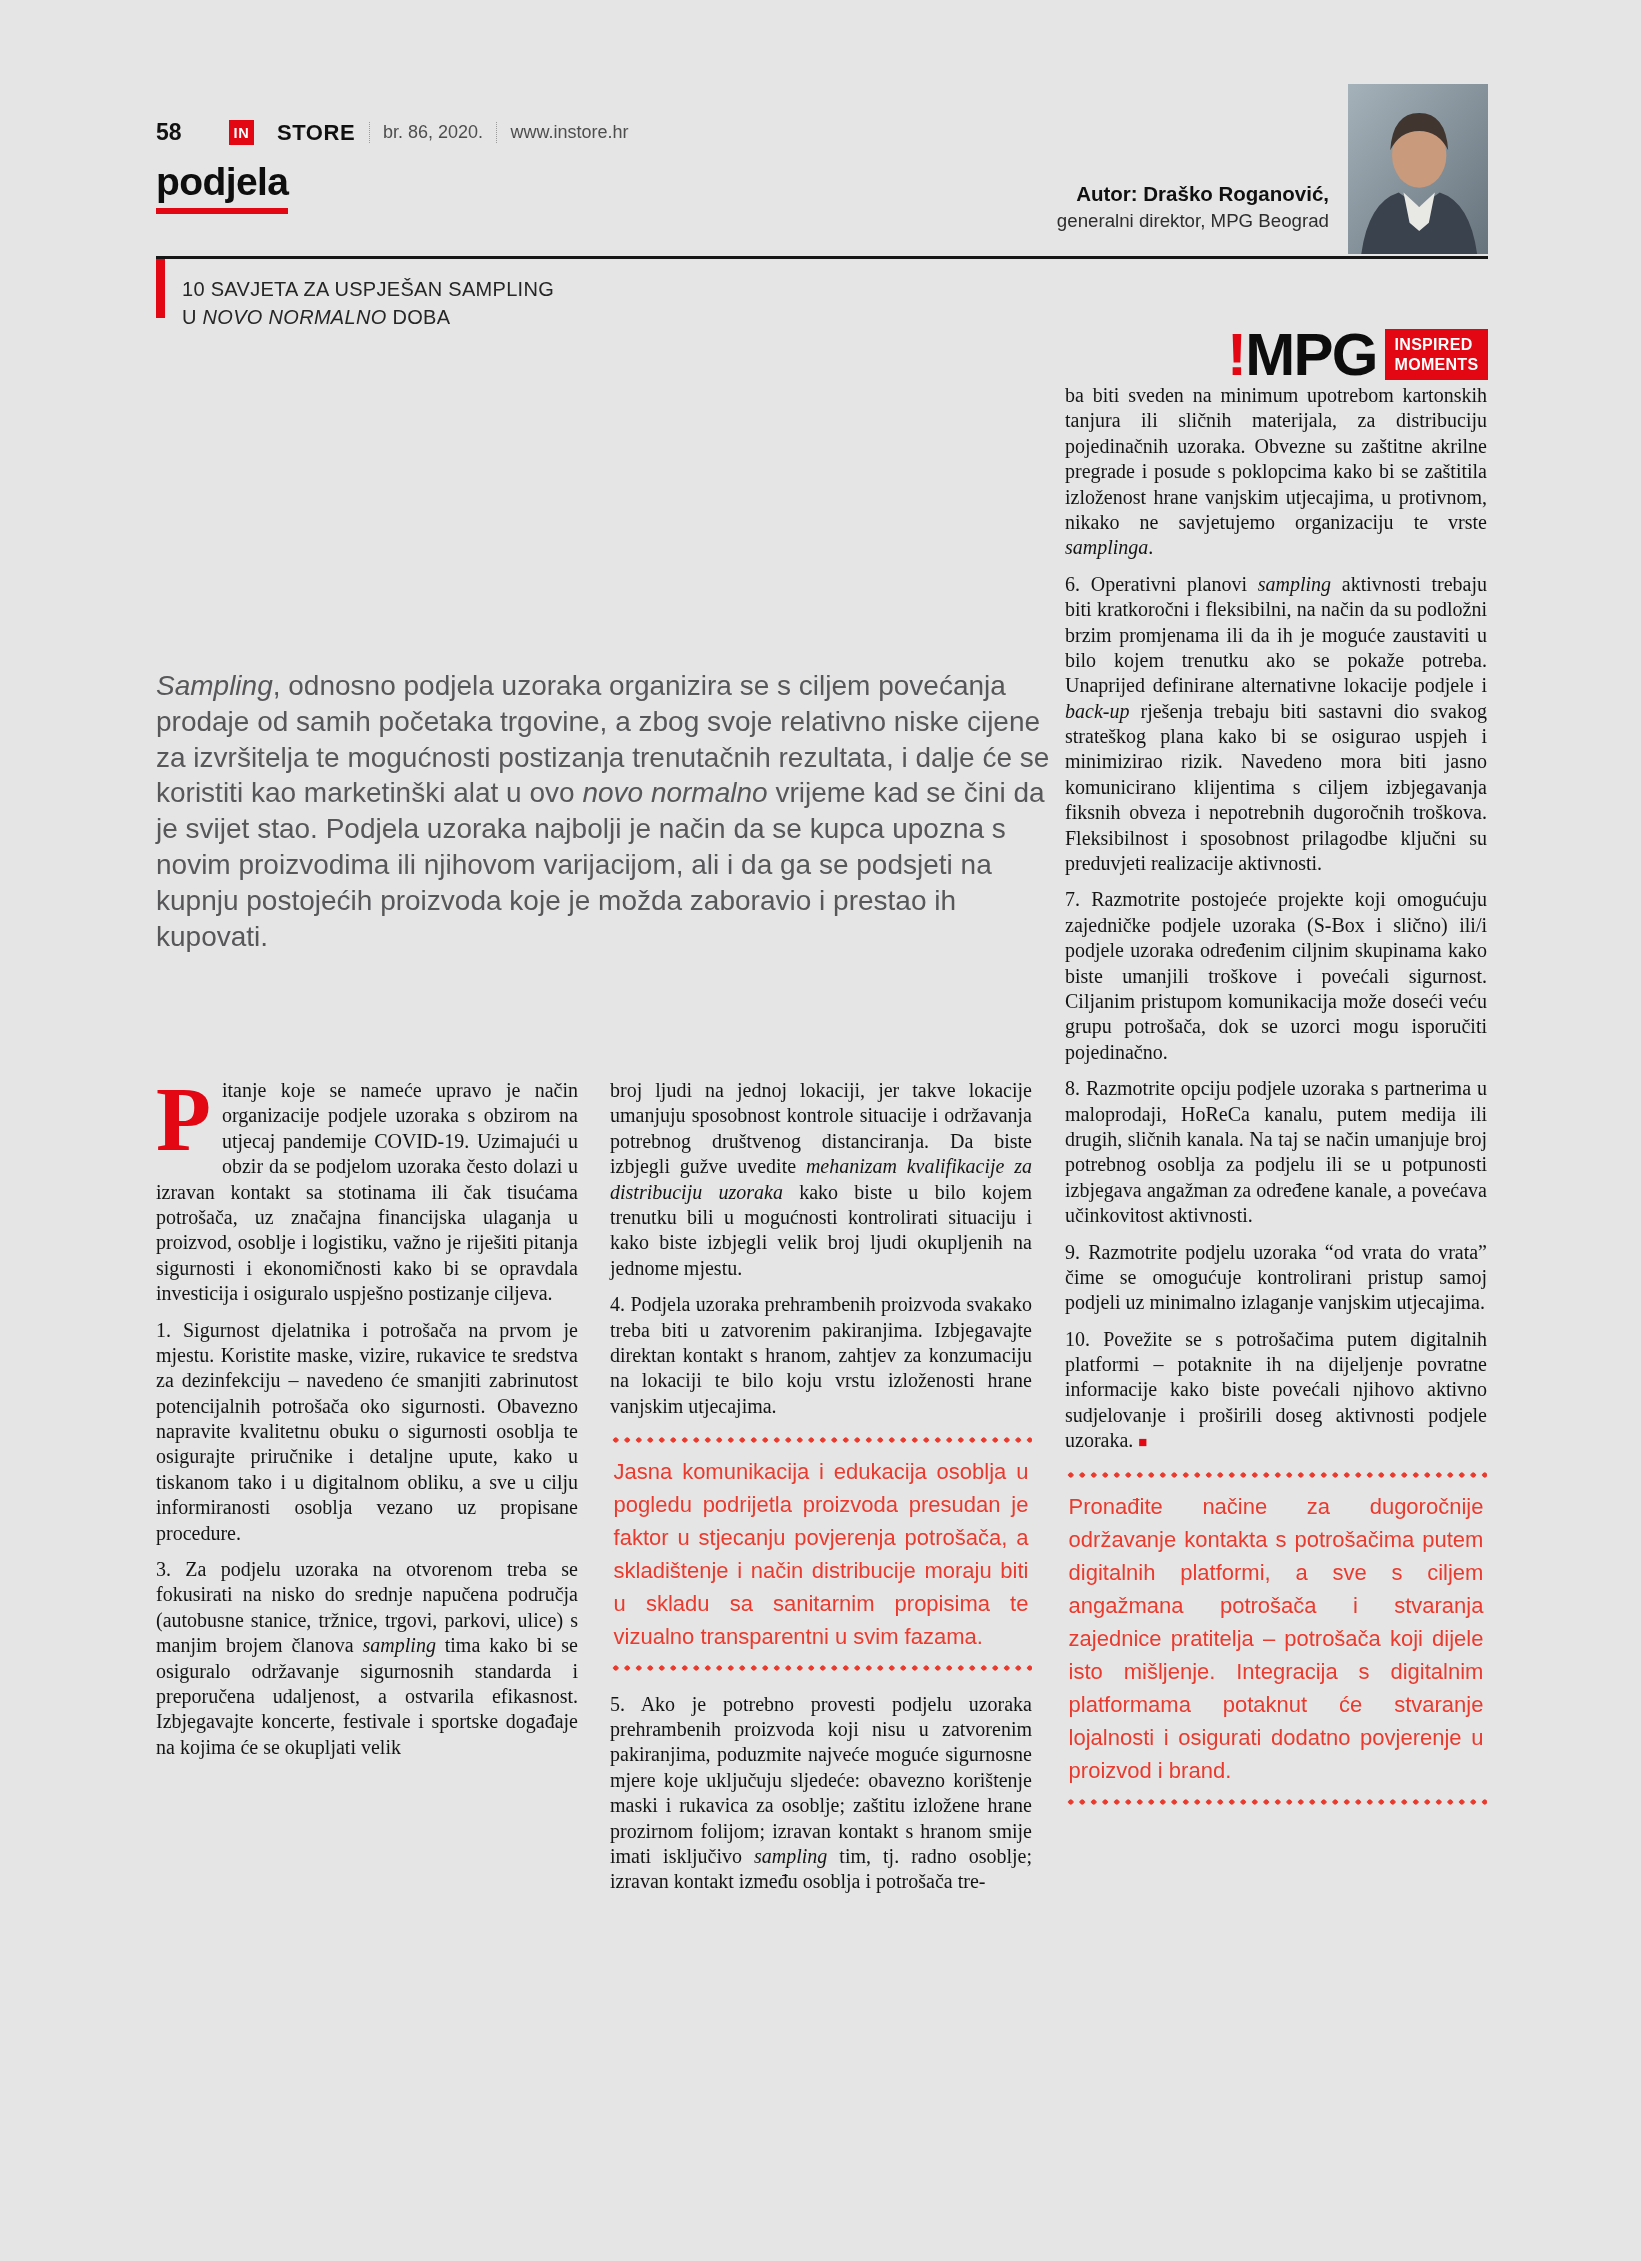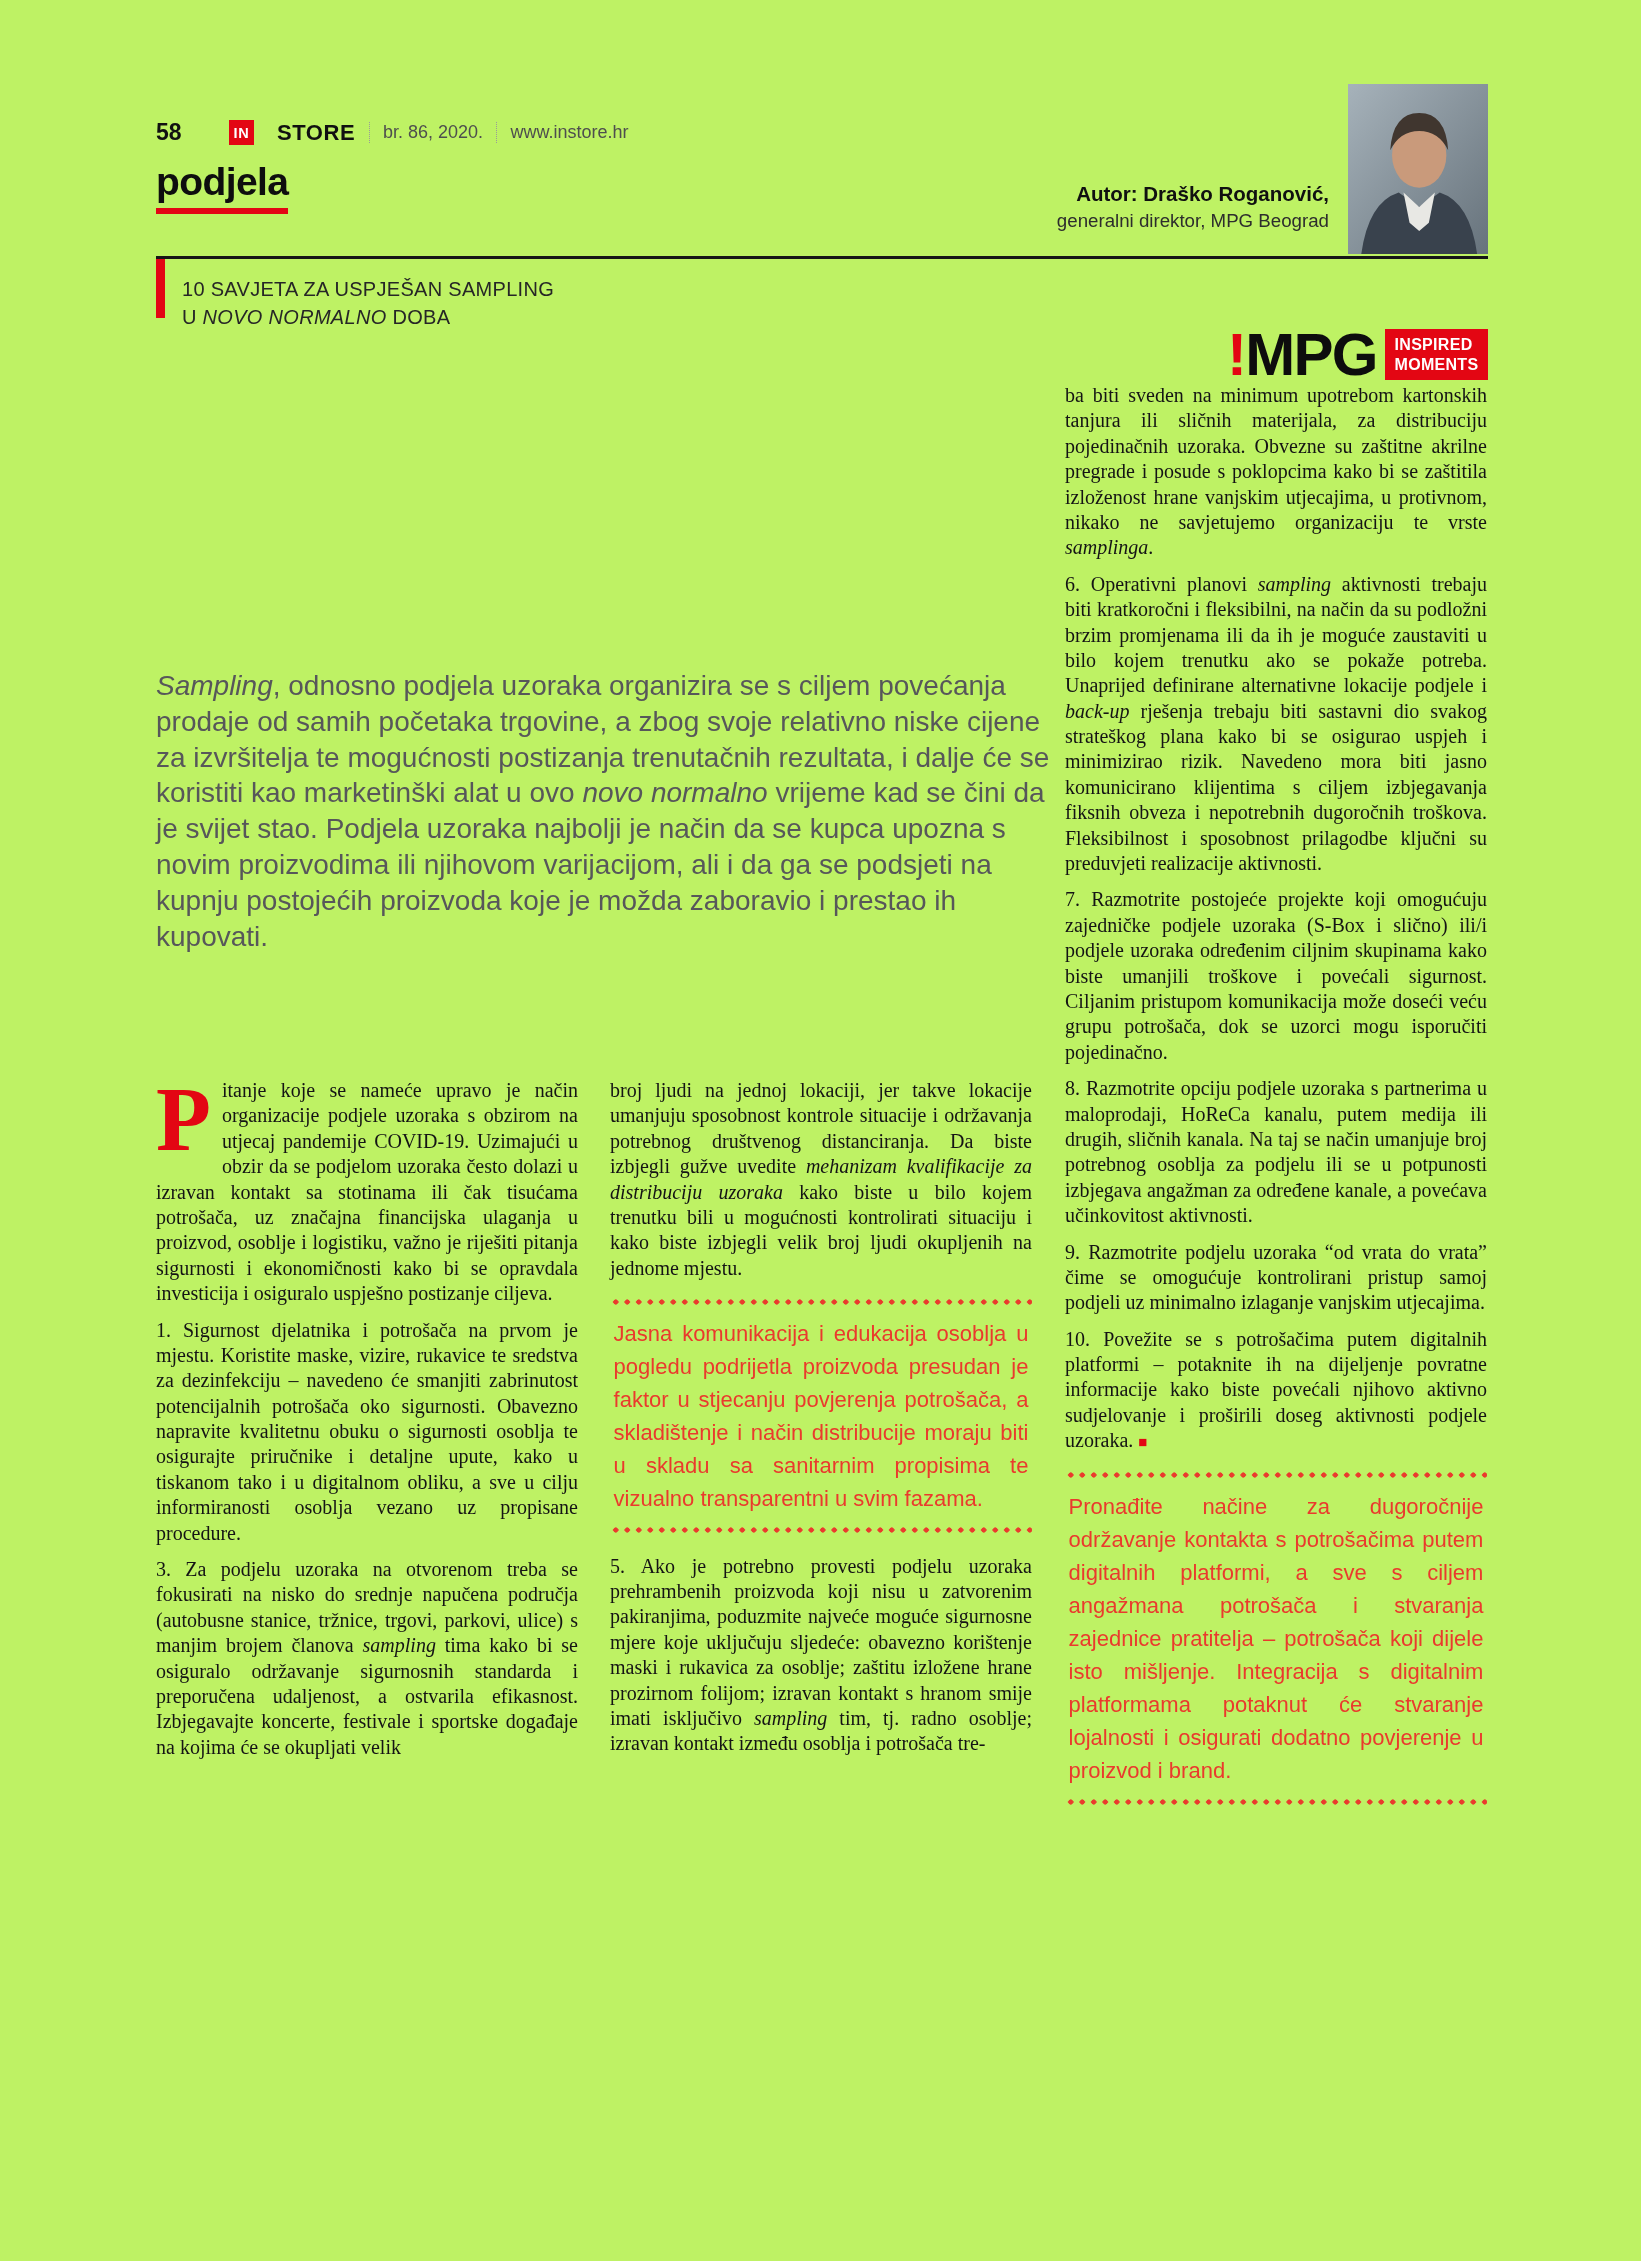--- a/index.html
+++ b/index.html
@@ -1,16 +1,16 @@
 <!DOCTYPE html>
 <html lang="hr" style="font-size:9.6px"><head>
 <meta charset="utf-8">
 <style>
   html,body{margin:0;padding:0;background:#ffffff;}
-  .page{position:relative;width:1642px;height:2261px;background:#bef264;
+  .page{position:relative;width:1642px;height:2261px;background:#e5e5e5;
         font-family:"Liberation Sans",sans-serif;color:#1a1a1a;overflow:hidden;}
 
   
   .topbar{position:absolute;left:156px;top:119px;display:flex;align-items:center;gap:13.3px;}
   .pagenum{font-weight:bold;font-size:23px;color:#111;margin-right:34px;}
   .brandlogo{display:flex;align-items:center;gap:23px;}
   .logo-in{background:#e30613;color:#fff;font-weight:bold;font-size:14.5px;width:25px;height:25px;
            display:flex;align-items:center;justify-content:center;letter-spacing:0.6px;}
   .logo-store{font-weight:bold;font-size:22px;color:#101010;letter-spacing:0.6px;}
   .sep{width:0;height:20.5px;border-left:1.8px dotted #9a9a9a;}
@@ -126,20 +126,21 @@
 
   <div class="lead"><span class="it">Sampling</span><span>, odnosno podjela uzoraka organizira se s ciljem povećanja prodaje od samih početaka trgovine, a zbog svoje relativno niske cijene za izvršitelja te mogućnosti postizanja trenutačnih rezultata, i dalje će se koristiti kao marketinški alat u ovo </span><span class="it">novo normalno</span><span> vrijeme kad se čini da je svijet stao. Podjela uzoraka najbolji je način da se kupca upozna s novim proizvodima ili njihovom varijacijom, ali i da ga se podsjeti na kupnju postojećih proizvoda koje je možda zaboravio i prestao ih kupovati.</span></div>
 
   <div class="col col1">
       <p class="body-p"><span class="dropcap">P</span><span>itanje koje se nameće upravo je način organizacije podjele uzoraka s obzirom na utjecaj pandemije COVID-19. Uzimajući u obzir da se podjelom uzoraka često dolazi u izravan kontakt sa stotinama ili čak tisućama potrošača, uz značajna financijska ulaganja u proizvod, osoblje i logistiku, važno je riješiti pitanja sigurnosti i ekonomičnosti kako bi se opravdala investicija i osiguralo uspješno postizanje ciljeva.</span></p>
       <p class="body-p"><span>1. Sigurnost djelatnika i potrošača na prvom je mjestu. Koristite maske, vizire, rukavice te sredstva za dezinfekciju – navedeno će smanjiti zabrinutost potencijalnih potrošača oko sigurnosti. Obavezno napravite kvalitetnu obuku o sigurnosti osoblja te osigurajte priručnike i detaljne upute, kako u tiskanom tako i u digitalnom obliku, a sve u cilju informiranosti osoblja vezano uz propisane procedure.</span></p>
       <p class="body-p"><span>3. Za podjelu uzoraka na otvorenom treba se fokusirati na nisko do srednje napučena područja (autobusne stanice, tržnice, trgovi, parkovi, ulice) s manjim brojem članova </span><span class="it">sampling</span><span> tima kako bi se osiguralo održavanje sigurnosnih standarda i preporučena udaljenost, a ostvarila efikasnost. Izbjegavajte koncerte, festivale i sportske događaje na kojima će se okupljati velik</span></p>
     </div>
   <div class="col col2">
       <p class="body-p"><span>broj ljudi na jednoj lokaciji, jer takve lokacije umanjuju sposobnost kontrole situacije i održavanja potrebnog društvenog distanciranja. Da biste izbjegli gužve uvedite </span><span class="it">mehanizam kvalifikacije za distribuciju uzoraka</span><span> kako biste u bilo kojem trenutku bili u mogućnosti kontrolirati situaciju i kako biste izbjegli velik broj ljudi okupljenih na jednome mjestu.</span></p>
+      <p class="body-p"><span>4. Podjela uzoraka prehrambenih proizvoda svakako treba biti u zatvorenim pakiranjima. Izbjegavajte direktan kontakt s hranom, zahtjev za konzumaciju na lokaciji te bilo koju vrstu izloženosti hrane vanjskim utjecajima.</span></p>
       <div class="quote-box"><span>Jasna komunikacija i edukacija osoblja u pogledu podrijetla proizvoda presudan je faktor u stjecanju povjerenja potrošača, a skladištenje i način distribucije moraju biti u skladu sa sanitarnim propisima te vizualno transparentni u svim fazama.</span></div>
       <p class="body-p"><span>5. Ako je potrebno provesti podjelu uzoraka prehrambenih proizvoda koji nisu u zatvorenim pakiranjima, poduzmite najveće moguće sigurnosne mjere koje uključuju sljedeće: obavezno korištenje maski i rukavica za osoblje; zaštitu izložene hrane prozirnom folijom; izravan kontakt s hranom smije imati isključivo </span><span class="it">sampling</span><span> tim, tj. radno osoblje; izravan kontakt između osoblja i potrošača tre-</span></p>
     </div>
   <div class="col col3">
       <p class="body-p"><span>ba biti sveden na minimum upotrebom kartonskih tanjura ili sličnih materijala, za distribuciju pojedinačnih uzoraka. Obvezne su zaštitne akrilne pregrade i posude s poklopcima kako bi se zaštitila izloženost hrane vanjskim utjecajima, u protivnom, nikako ne savjetujemo organizaciju te vrste </span><span class="it">samplinga</span><span>.</span></p>
       <p class="body-p"><span>6. Operativni planovi </span><span class="it">sampling</span><span> aktivnosti trebaju biti kratkoročni i fleksibilni, na način da su podložni brzim promjenama ili da ih je moguće zaustaviti u bilo kojem trenutku ako se pokaže potreba. Unaprijed definirane alternativne lokacije podjele i </span><span class="it">back-up</span><span> rješenja trebaju biti sastavni dio svakog strateškog plana kako bi se osigurao uspjeh i minimizirao rizik. Navedeno mora biti jasno komunicirano klijentima s ciljem izbjegavanja fiksnih obveza i nepotrebnih dugoročnih troškova. Fleksibilnost i sposobnost prilagodbe ključni su preduvjeti realizacije aktivnosti.</span></p>
       <p class="body-p"><span>7. Razmotrite postojeće projekte koji omogućuju zajedničke podjele uzoraka (S-Box i slično) ili/i podjele uzoraka određenim ciljnim skupinama kako biste umanjili troškove i povećali sigurnost. Ciljanim pristupom komunikacija može doseći veću grupu potrošača, dok se uzorci mogu isporučiti pojedinačno.</span></p>
       <p class="body-p"><span>8. Razmotrite opciju podjele uzoraka s partnerima u maloprodaji, HoReCa kanalu, putem medija ili drugih, sličnih kanala. Na taj se način umanjuje broj potrebnog osoblja za podjelu ili se u potpunosti izbjegava angažman za određene kanale, a povećava učinkovitost aktivnosti.</span></p>
       <p class="body-p"><span>9. Razmotrite podjelu uzoraka “od vrata do vrata” čime se omogućuje kontrolirani pristup samoj podjeli uz minimalno izlaganje vanjskim utjecajima.</span></p>
       <p class="body-p"><span>10. Povežite se s potrošačima putem digitalnih platformi – potaknite ih na dijeljenje povratne informacije kako biste povećali njihovo aktivno sudjelovanje i proširili doseg aktivnosti podjele uzoraka.  </span><span class="red-mark">■</span></p>

